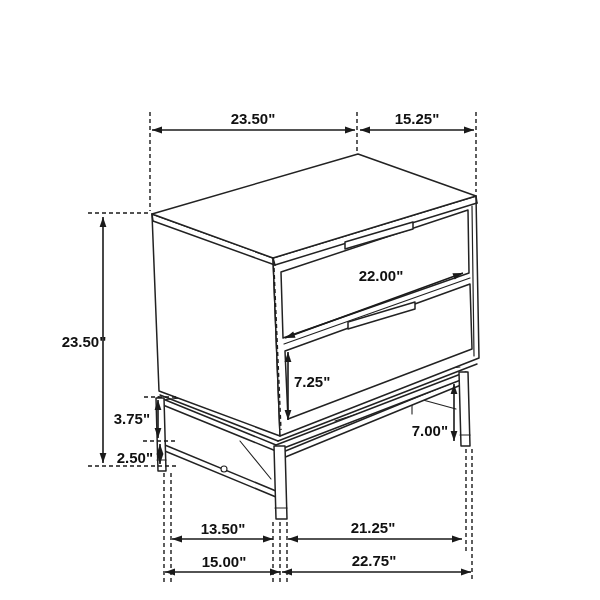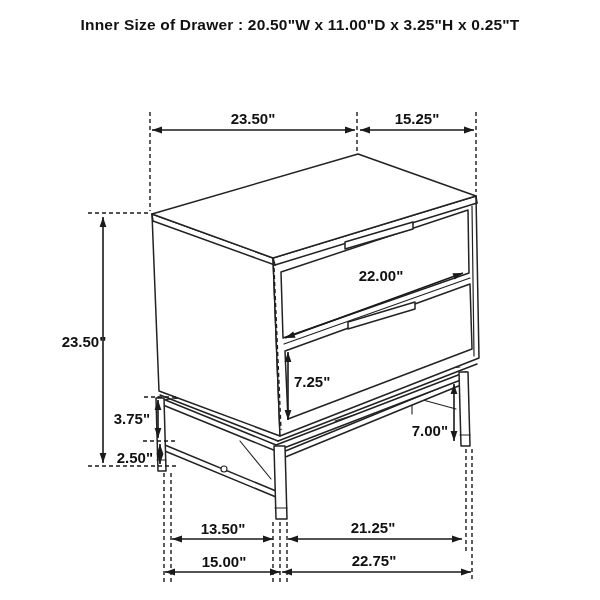--- a/index.html
+++ b/index.html
@@ -13,21 +13,20 @@
   }
   svg text{
     font-family:"Liberation Sans","DejaVu Sans",sans-serif;
     font-size:15px;font-weight:bold;fill:#111;
   }
 </style>
 </head>
 <body>
 
 <div id="stage">
-  <div id="title">Inner Size of Drawer : 20.50"W x 11.00"D x 3.25"H x 0.25"T</div>
 
   <svg id="diagram" width="600" height="600" viewBox="0 0 600 600">
 
     <g id="furniture" fill="#ffffff" stroke="#222222" stroke-width="1.5" stroke-linejoin="round" stroke-linecap="round">
 
       <line x1="162" y1="400" x2="460" y2="367" stroke-width="1.1"></line>
 
       <line x1="240" y1="441" x2="271" y2="479" stroke-width="1.1"></line>
       <line x1="335" y1="421" x2="412" y2="397" stroke-width="1.1"></line>
       <line x1="412" y1="397" x2="456" y2="409" stroke-width="1.1"></line>

